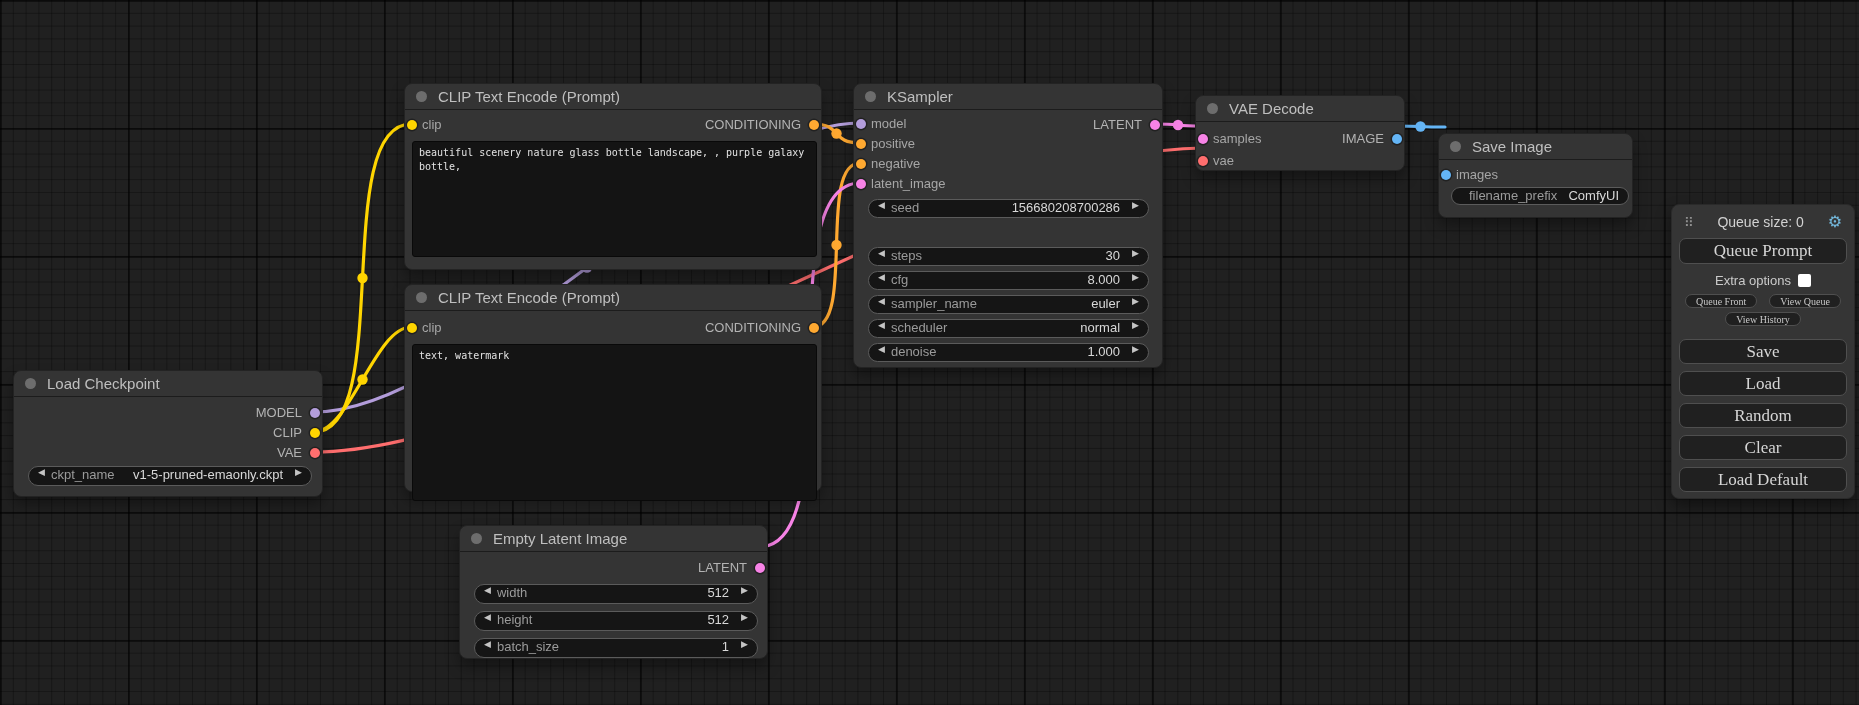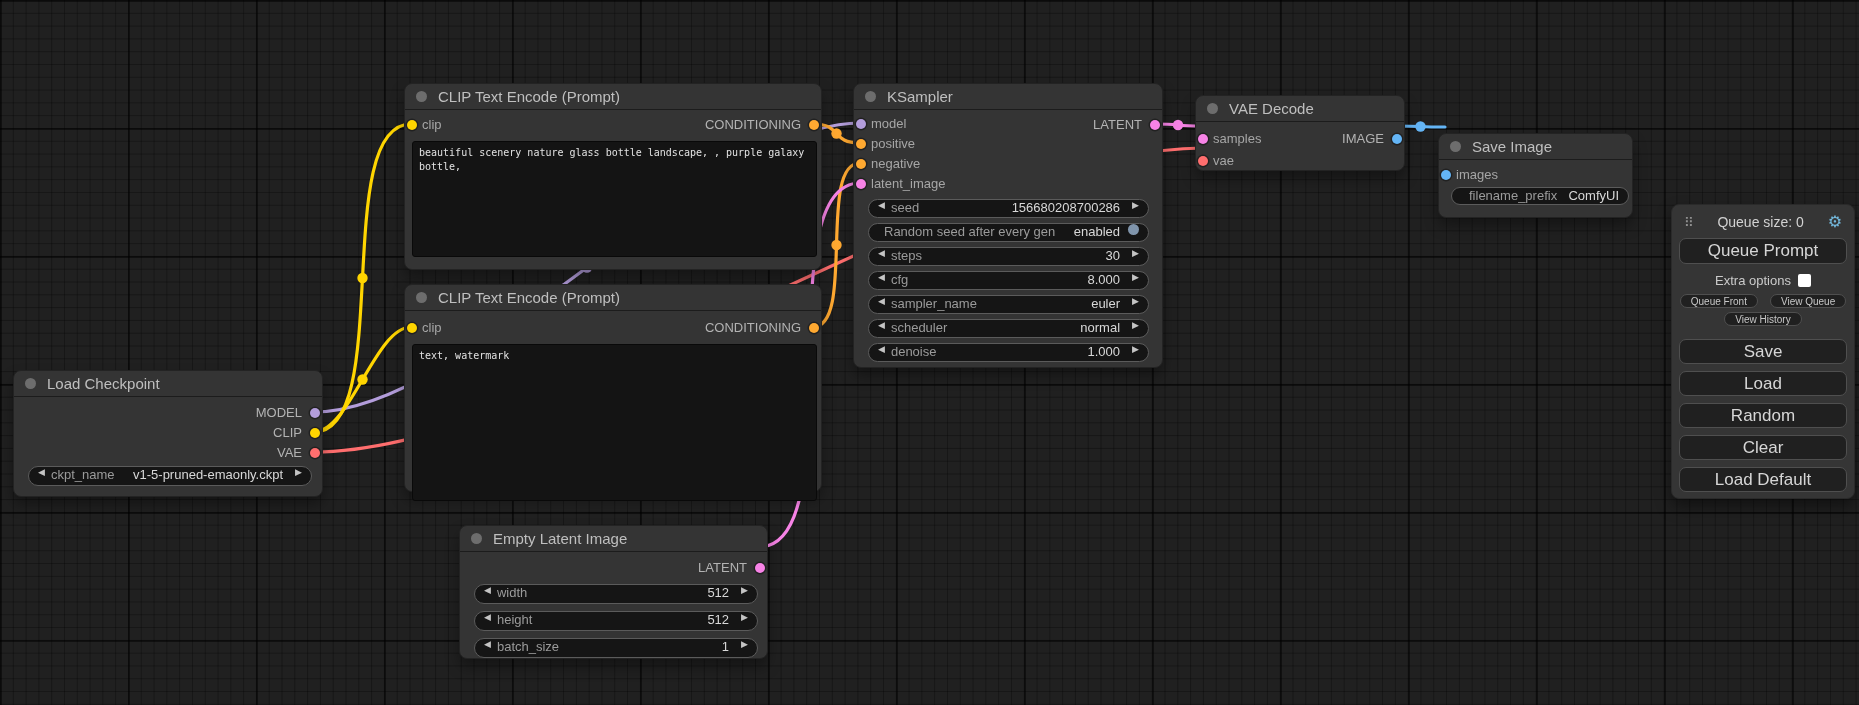--- a/index.html
+++ b/index.html
@@ -47,21 +47,21 @@
   .queue-panel{
     position:absolute;background:#353535;border:1px solid #2a2a2a;border-radius:8px;
     box-shadow:0 8px 16px rgba(0,0,0,.45);
   }
   .qp-header{display:flex;align-items:center;padding:9px 12px 0 12px;height:25px;}
   .qp-drag{font-family:"DejaVu Sans",sans-serif;color:#8f8f8f;font-size:13px;line-height:13px;cursor:move;}
   .qp-size{flex:1;text-align:center;color:#d2d2d2;font-size:14px;}
   .qp-gear{font-family:"DejaVu Sans",sans-serif;color:#74b9dd;font-size:16px;line-height:16px;cursor:pointer;}
   .qp-btn{
     background:#202020;border:1px solid #4f4f4f;color:#d6d6d6;cursor:pointer;
-    font-family:Liberation Sans, sans-serif;display:flex;align-items:center;justify-content:center;
+    font-family:Liberation Serif, serif;display:flex;align-items:center;justify-content:center;
   }
   .qp-queue{margin:8px auto 0;width:168px;height:26px;font-size:17px;border-radius:7px;}
   .qp-extra{display:flex;justify-content:center;align-items:center;gap:7px;margin-top:9px;color:#cbcbcb;font-size:13px;height:14px;}
   .qp-checkbox{width:13px;height:13px;background:#ffffff;border-radius:2px;display:inline-block;cursor:pointer;}
   .qp-row{display:flex;justify-content:center;gap:12px;margin-top:7px;height:14px;}
   .qp-row2{margin-top:4px;}
   .qp-small{height:14px;font-size:10px;border-radius:7px;padding:0 10px;color:#c8c8c8;}
   .qp-mains{margin-top:13px;display:flex;flex-direction:column;gap:7px;align-items:center;}
   .qp-main{width:168px;height:25px;font-size:17px;border-radius:7px;}
 </style>
@@ -170,25 +170,20 @@
         <div class="port-dot" style="left: 2px; top: 95px; background: rgb(247, 131, 230);"></div>
         <span class="port-label" style="left: 17px; top: 92px;">latent_image</span>
         <div class="port-dot" style="left: 296px; top: 36px; background: rgb(247, 131, 230);"></div>
         <span class="port-label" style="right: 20px; top: 33px; color: rgb(179, 179, 179);">LATENT</span>
         <div class="widget stepper" style="left: 14px; top: 115px; width: 281px; height: 19px;">
           <span class="warr">◀</span>
           <span class="wl">seed</span>
           <span class="wv">156680208700286</span>
           <span class="warr warr-r">▶</span>
         </div>
-        <div class="widget toggle" style="left: 14px; top: 139px; width: 281px; height: 19px;">
-          <span class="wl">Random seed after every gen</span>
-          <span class="wv">enabled</span>
-          <span class="tdot"></span>
-        </div>
         <div class="widget stepper" style="left: 14px; top: 163px; width: 281px; height: 19px;">
           <span class="warr">◀</span>
           <span class="wl">steps</span>
           <span class="wv">30</span>
           <span class="warr warr-r">▶</span>
         </div>
         <div class="widget stepper" style="left: 14px; top: 187px; width: 281px; height: 19px;">
           <span class="warr">◀</span>
           <span class="wl">cfg</span>
           <span class="wv">8.000</span>

